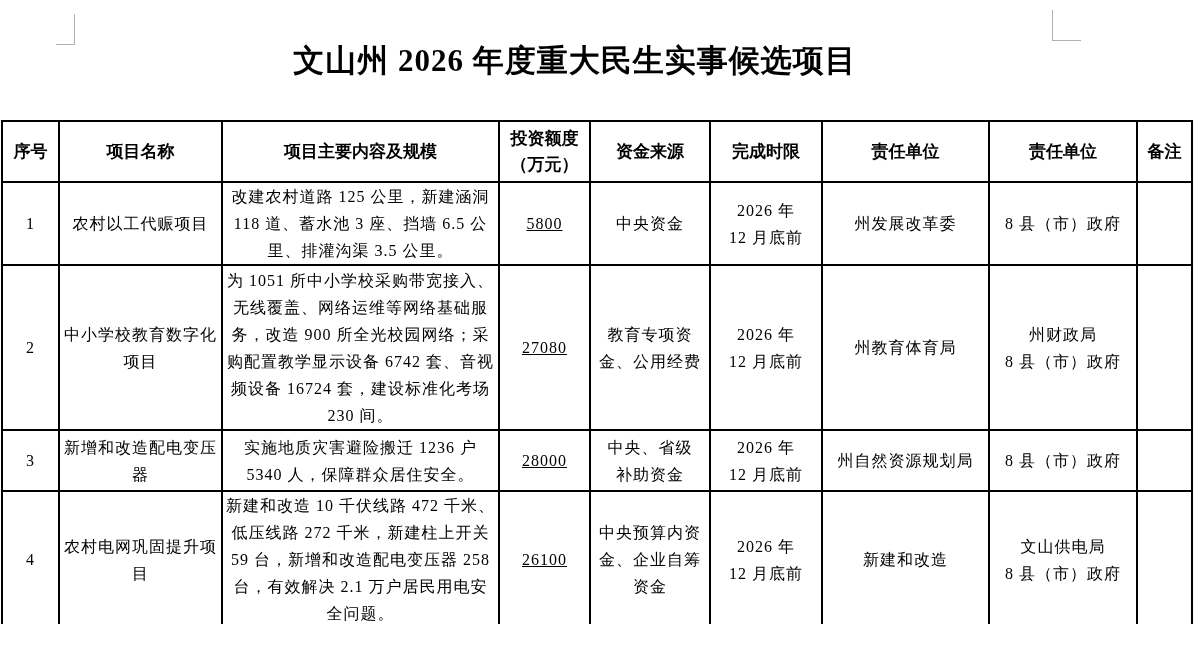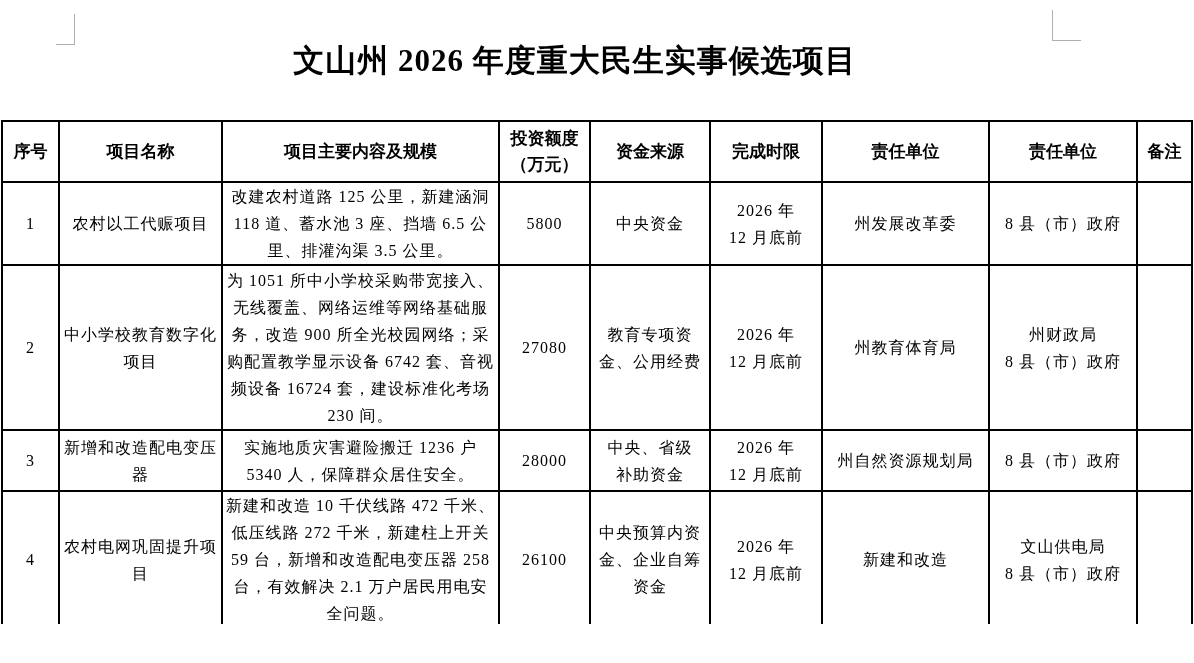--- a/index.html
+++ b/index.html
@@ -20,21 +20,21 @@
             border-collapse:collapse;table-layout:fixed;}
   table.doc th,table.doc td{border:2px solid #000;overflow:hidden;}
   table.doc th{font-family:"Liberation Sans","DejaVu Sans",sans-serif;
                font-weight:bold;font-size:17px;line-height:26px;
                text-align:center;vertical-align:middle;padding:0 2px;}
   table.doc td{font-size:16px;line-height:27px;text-align:center;
                vertical-align:middle;letter-spacing:1px;padding:0 3px;}
   td.c-name{text-align:left;letter-spacing:2.5px;padding:0 6px;}
   td.c-content{text-align:justify;text-justify:inter-character;
                letter-spacing:1px;padding:1px 6px;}
-  td.c-num{font-size:17px;letter-spacing:0;}
+  td.c-num{font-size:17px;letter-spacing:0;text-decoration:underline;}
   tr.r-head{height:61px;padding-left:44px;}
   tr.r-1{height:83px;}
   tr.r-2{height:165px;}
   tr.r-3{height:61px;}
   tr.r-4{height:136px;}
 </style>
 </head>
 <body>
 
 <div id="page">

